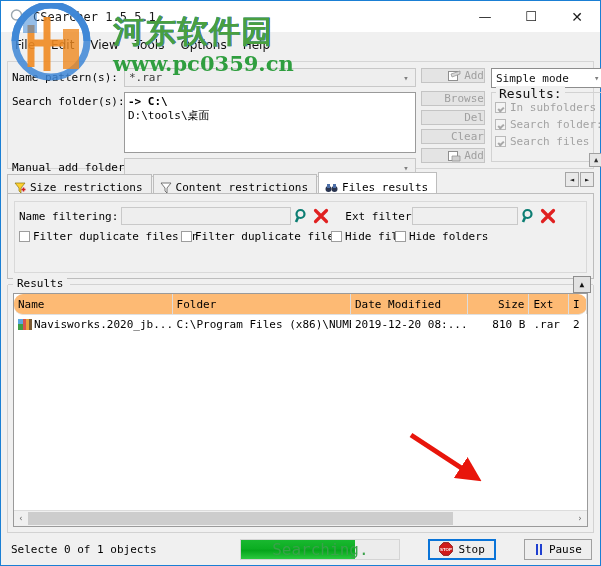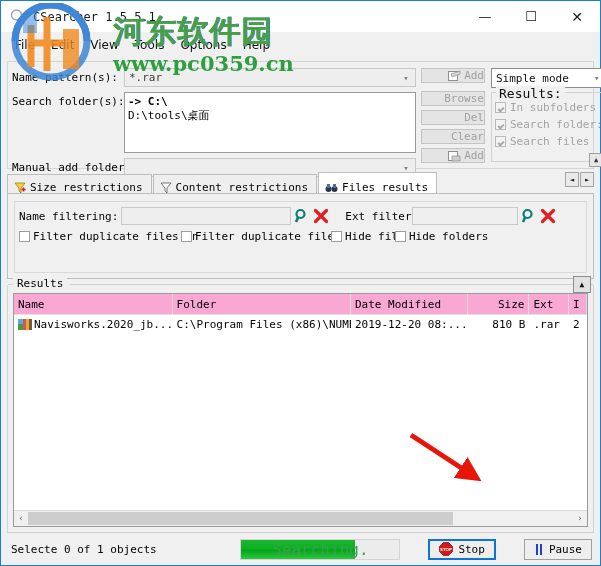--- a/index.html
+++ b/index.html
@@ -201,22 +201,23 @@
     border:1px solid #8d8d8d;background:#e2e2e2;
     display:flex;align-items:center;justify-content:center;font-size:8px;color:#111;
     z-index:5;
   }
   .listview{
     position:absolute;left:5px;right:5px;top:8px;bottom:5px;
     border:1px solid #9a9a9a;background:#ffffff;
     display:flex;flex-direction:column;overflow:hidden;
   }
   .lv-head{
-    height:20px;flex:0 0 20px;display:flex;background:#f9a8d4;
+    height:20px;flex:0 0 20px;display:flex;background:#fdba74;
     border-bottom:1px solid #e0e0e0;
+    border-radius:9px;
   }
   .lv-th{
     border-right:1px solid #dcdcdc;box-sizing:border-box;
     display:flex;align-items:center;padding:0 4px;font-size:11px;
     white-space:nowrap;overflow:hidden;
   }
   .lv-th.num{justify-content:flex-end;}
   .lv-body{flex:1;position:relative;}
   .lv-row{height:18px;display:flex;align-items:center;}
   .lv-td{

